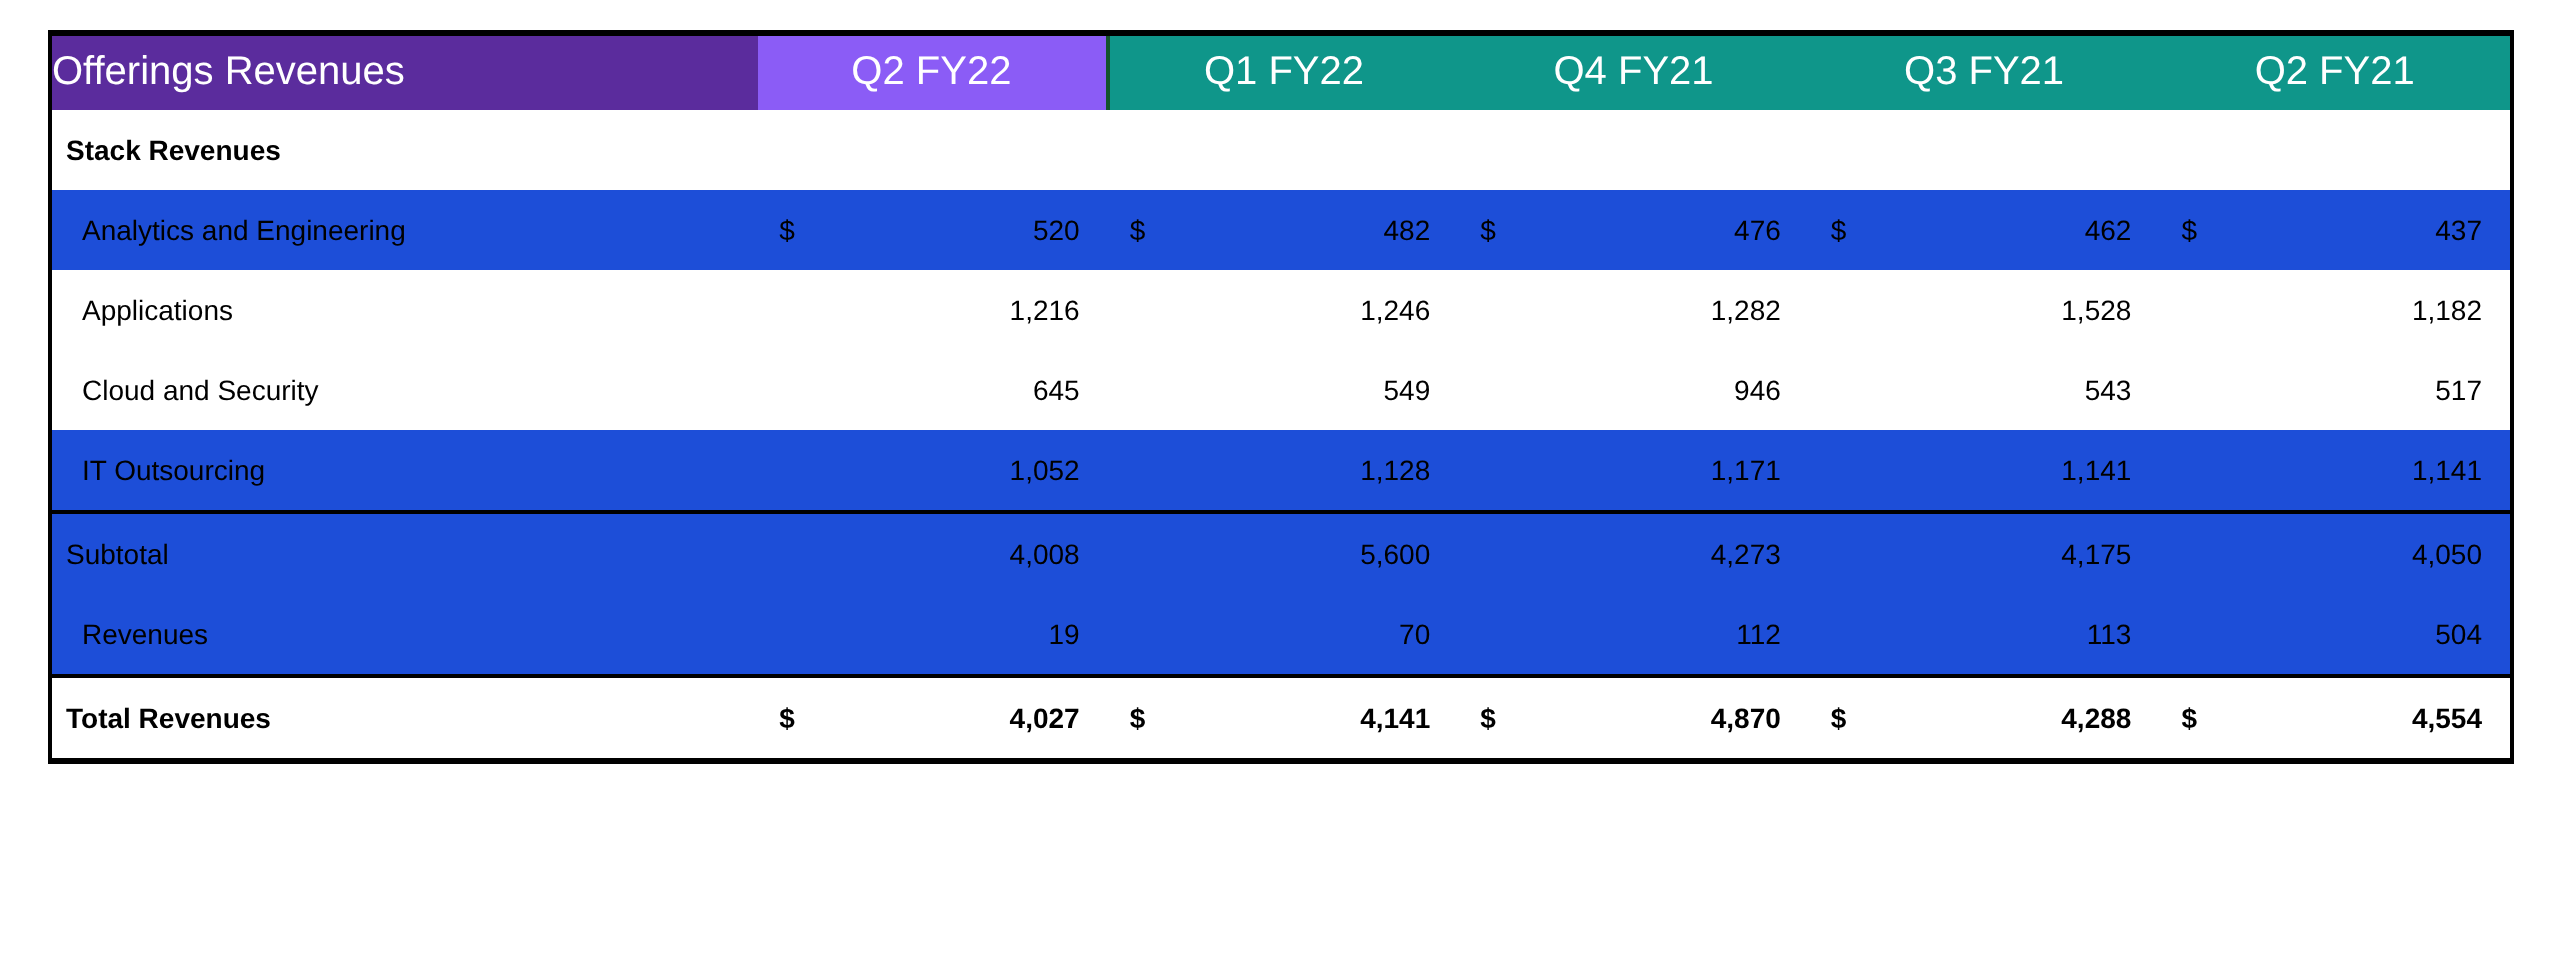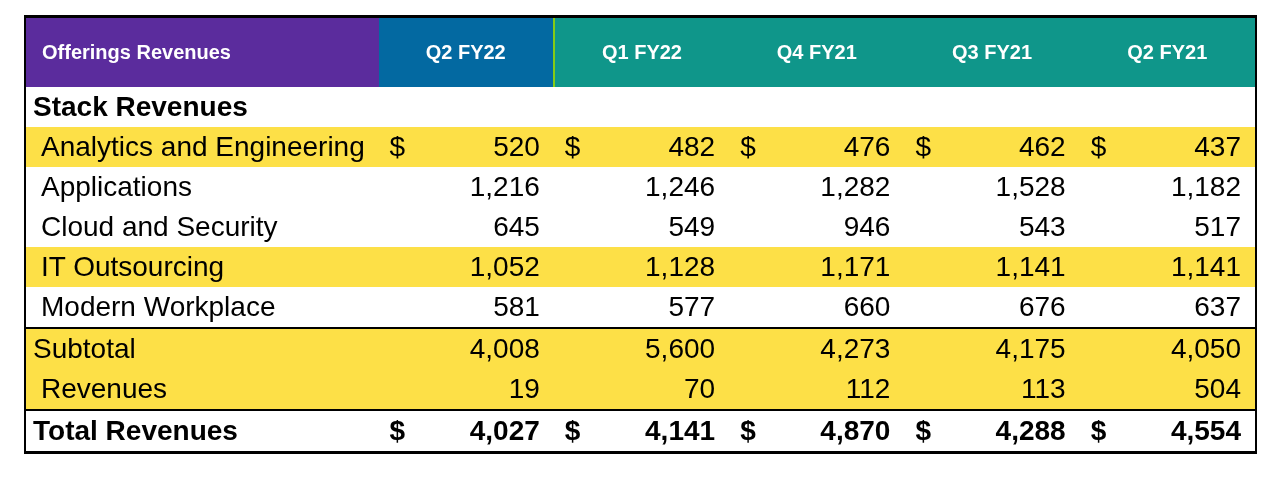--- a/index.html
+++ b/index.html
@@ -24,41 +24,41 @@
   }
   table.fin {
     width: 100%;
     border-collapse: collapse;
     table-layout: fixed;
     font-size: 20px;
   }
   
   tr.head th {
     height: 37px;
-    font-weight: bold;
+    font-weight: normal;
     color: #ffffff;
-    padding: 16px;
+    padding: 0;
     vertical-align: middle;
   }
   th.h-title {
     background: #5B2C9D;
     text-align: left;
     padding-left: 7px;
   }
-  th.h-purple { background: #0369a1; }
+  th.h-purple { background: #8b5cf6; }
   th.h-teal   { background: #0F968A; text-align: center; }
-  th.h-first-teal { border-left: 2px solid #84cc16; }
+  th.h-first-teal { border-left: 2px solid #14532d; }
   
   td {
     height: 40px;
     padding: 0;
     vertical-align: middle;
-    font-size: 28px;
+    font-size: 14px;
   }
-  tr.stripe td { background: #fde047; }
+  tr.stripe td { background: #1d4ed8; }
   td.label { text-align: left; padding-left: 7px; white-space: nowrap; overflow: hidden; }
   td.label.indent { padding-left: 15px; }
   tr.section td.label { font-weight: bold; }
   tr.subtotal td { border-top: 2px solid #000000; }
   tr.subtotal td.label { font-weight: normal; }
   tr.total td { border-top: 2px solid #000000; }
   tr.total td.label { font-weight: bold; }
   tr.total td.q { font-weight: bold; }
   td.q {
     position: relative;
@@ -132,28 +132,20 @@
 
     <tr class="item stripe">
       <td class="label indent">IT Outsourcing</td>
       <td class="q"><span class="val">1,052</span></td>
       <td class="q"><span class="val">1,128</span></td>
       <td class="q"><span class="val">1,171</span></td>
       <td class="q"><span class="val">1,141</span></td>
       <td class="q"><span class="val">1,141</span></td>
     </tr>
 
-    <tr class="item">
-      <td class="label indent">Modern Workplace</td>
-      <td class="q"><span class="val">581</span></td>
-      <td class="q"><span class="val">577</span></td>
-      <td class="q"><span class="val">660</span></td>
-      <td class="q"><span class="val">676</span></td>
-      <td class="q"><span class="val">637</span></td>
-    </tr>
 
     <tr class="subtotal stripe">
       <td class="label">Subtotal</td>
       <td class="q"><span class="val">4,008</span></td>
       <td class="q"><span class="val">5,600</span></td>
       <td class="q"><span class="val">4,273</span></td>
       <td class="q"><span class="val">4,175</span></td>
       <td class="q"><span class="val">4,050</span></td>
     </tr>
 

